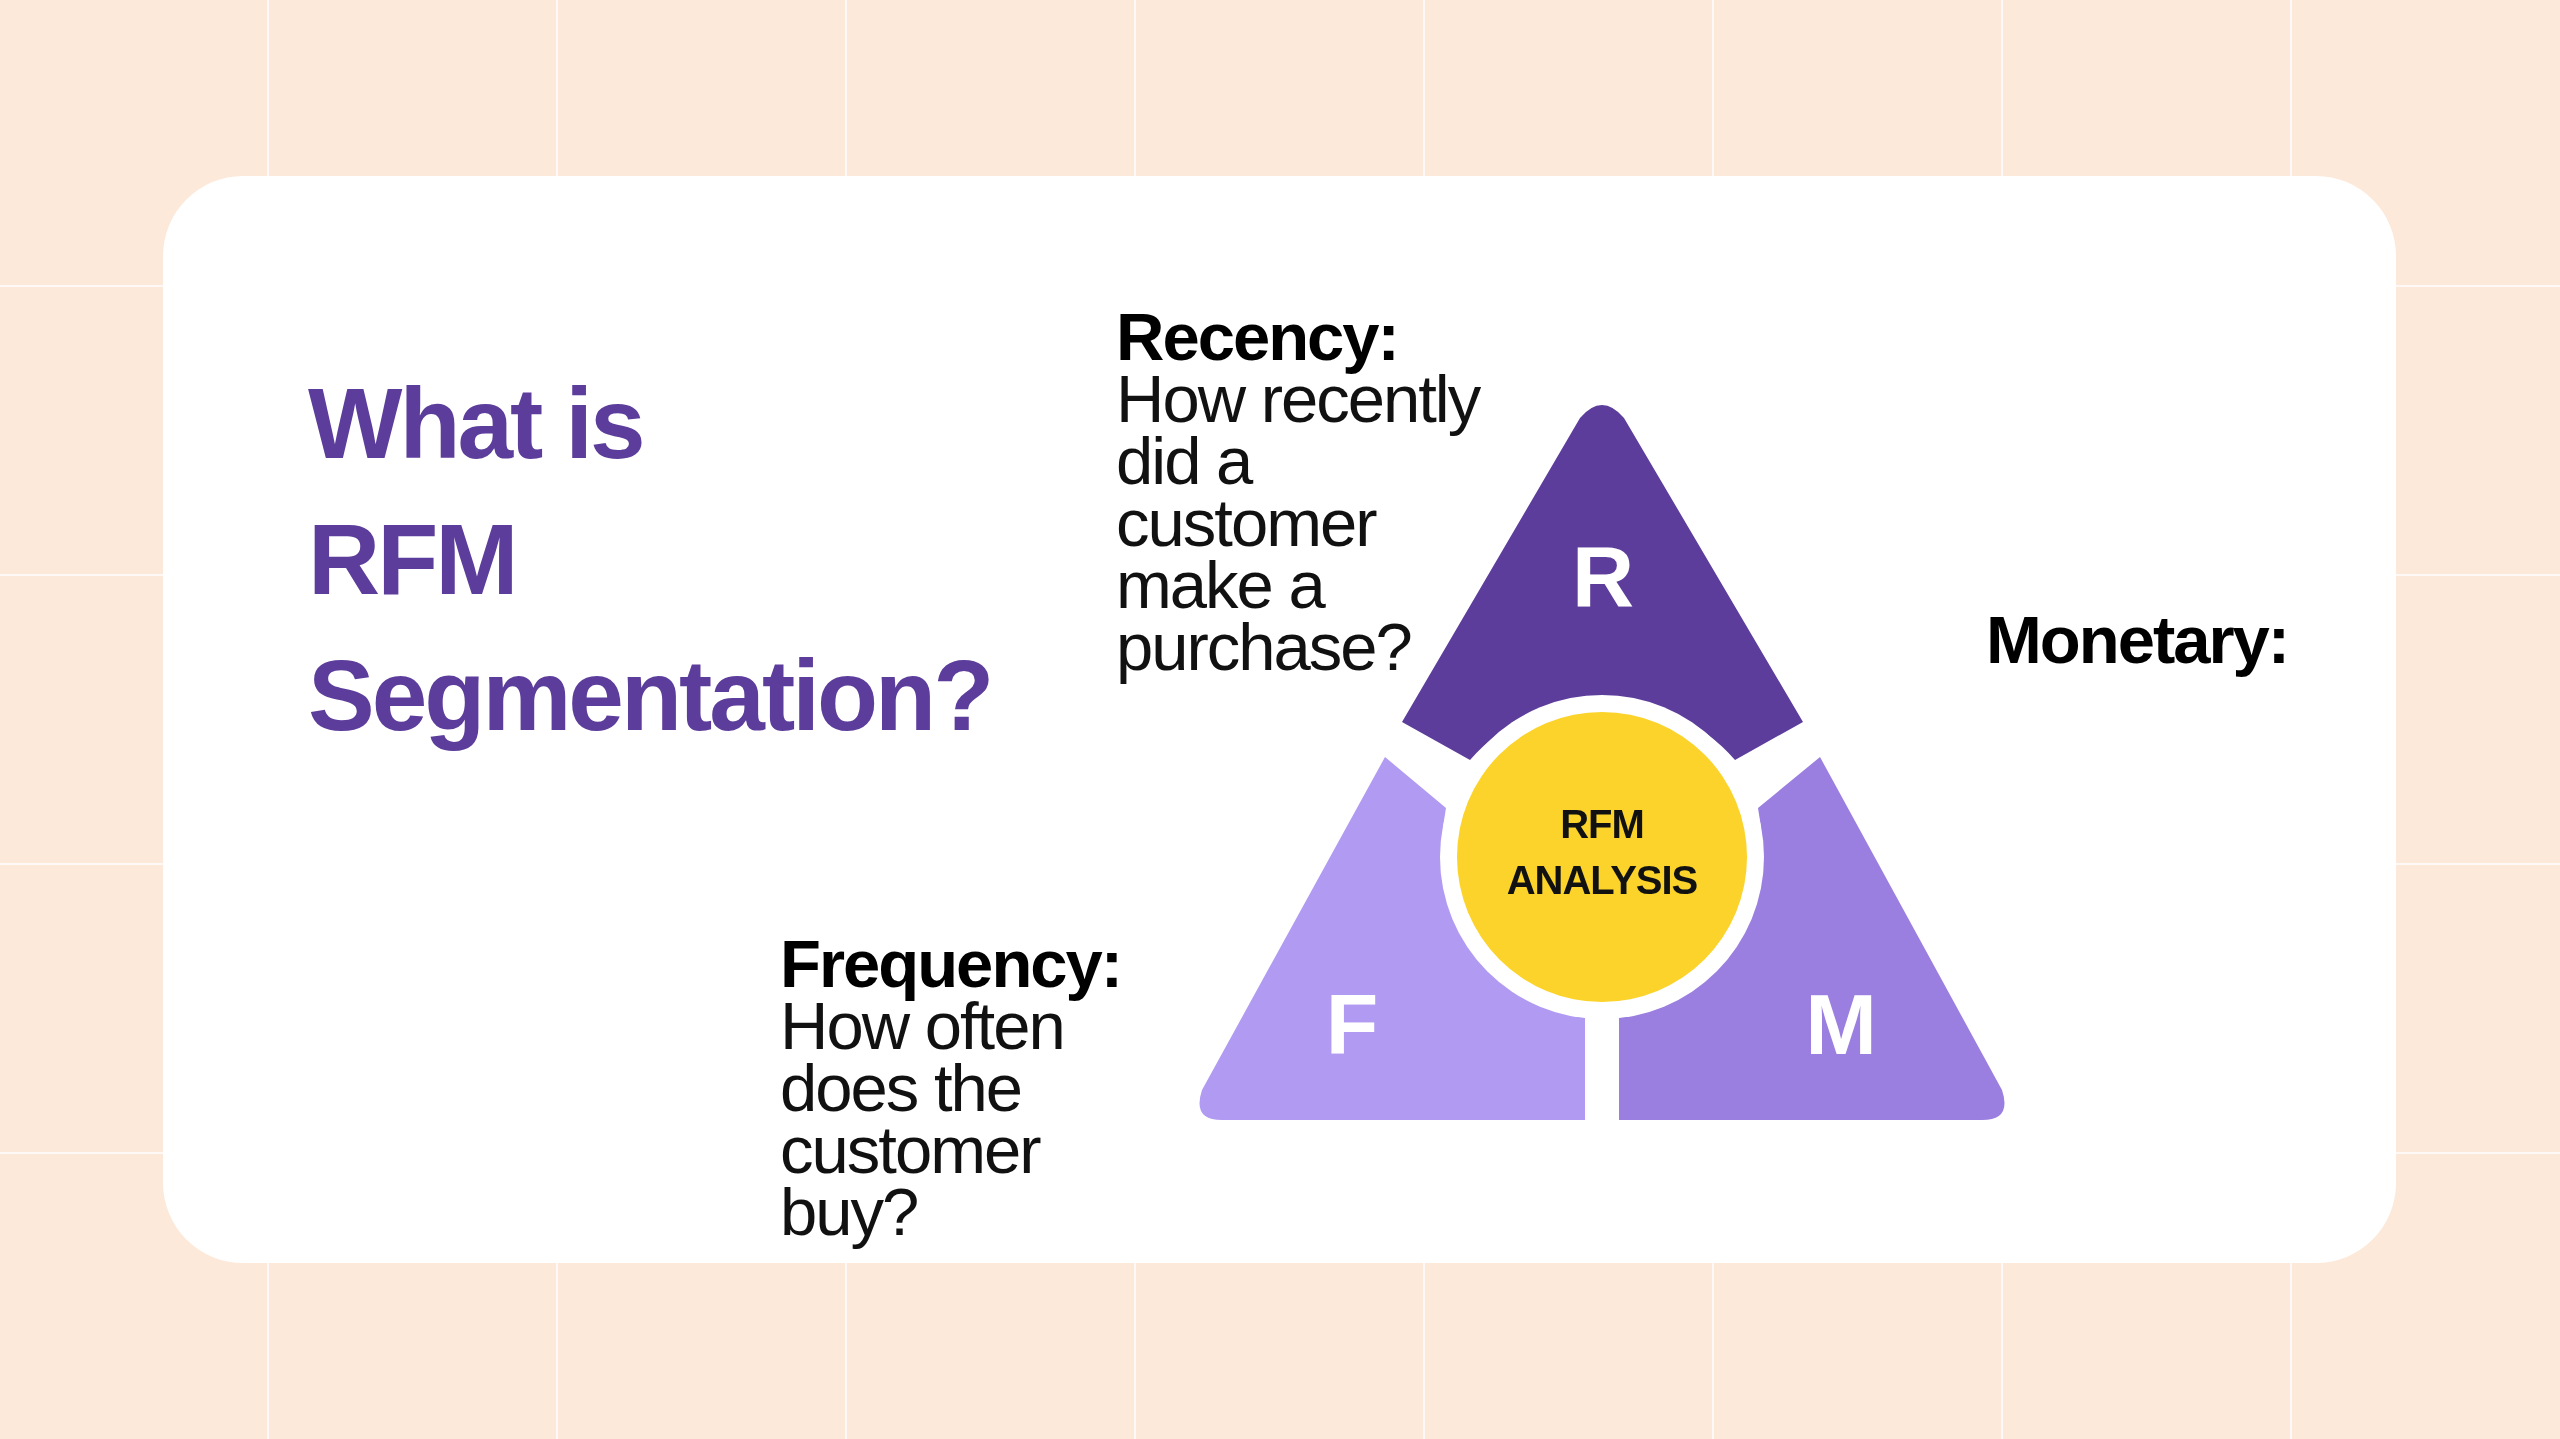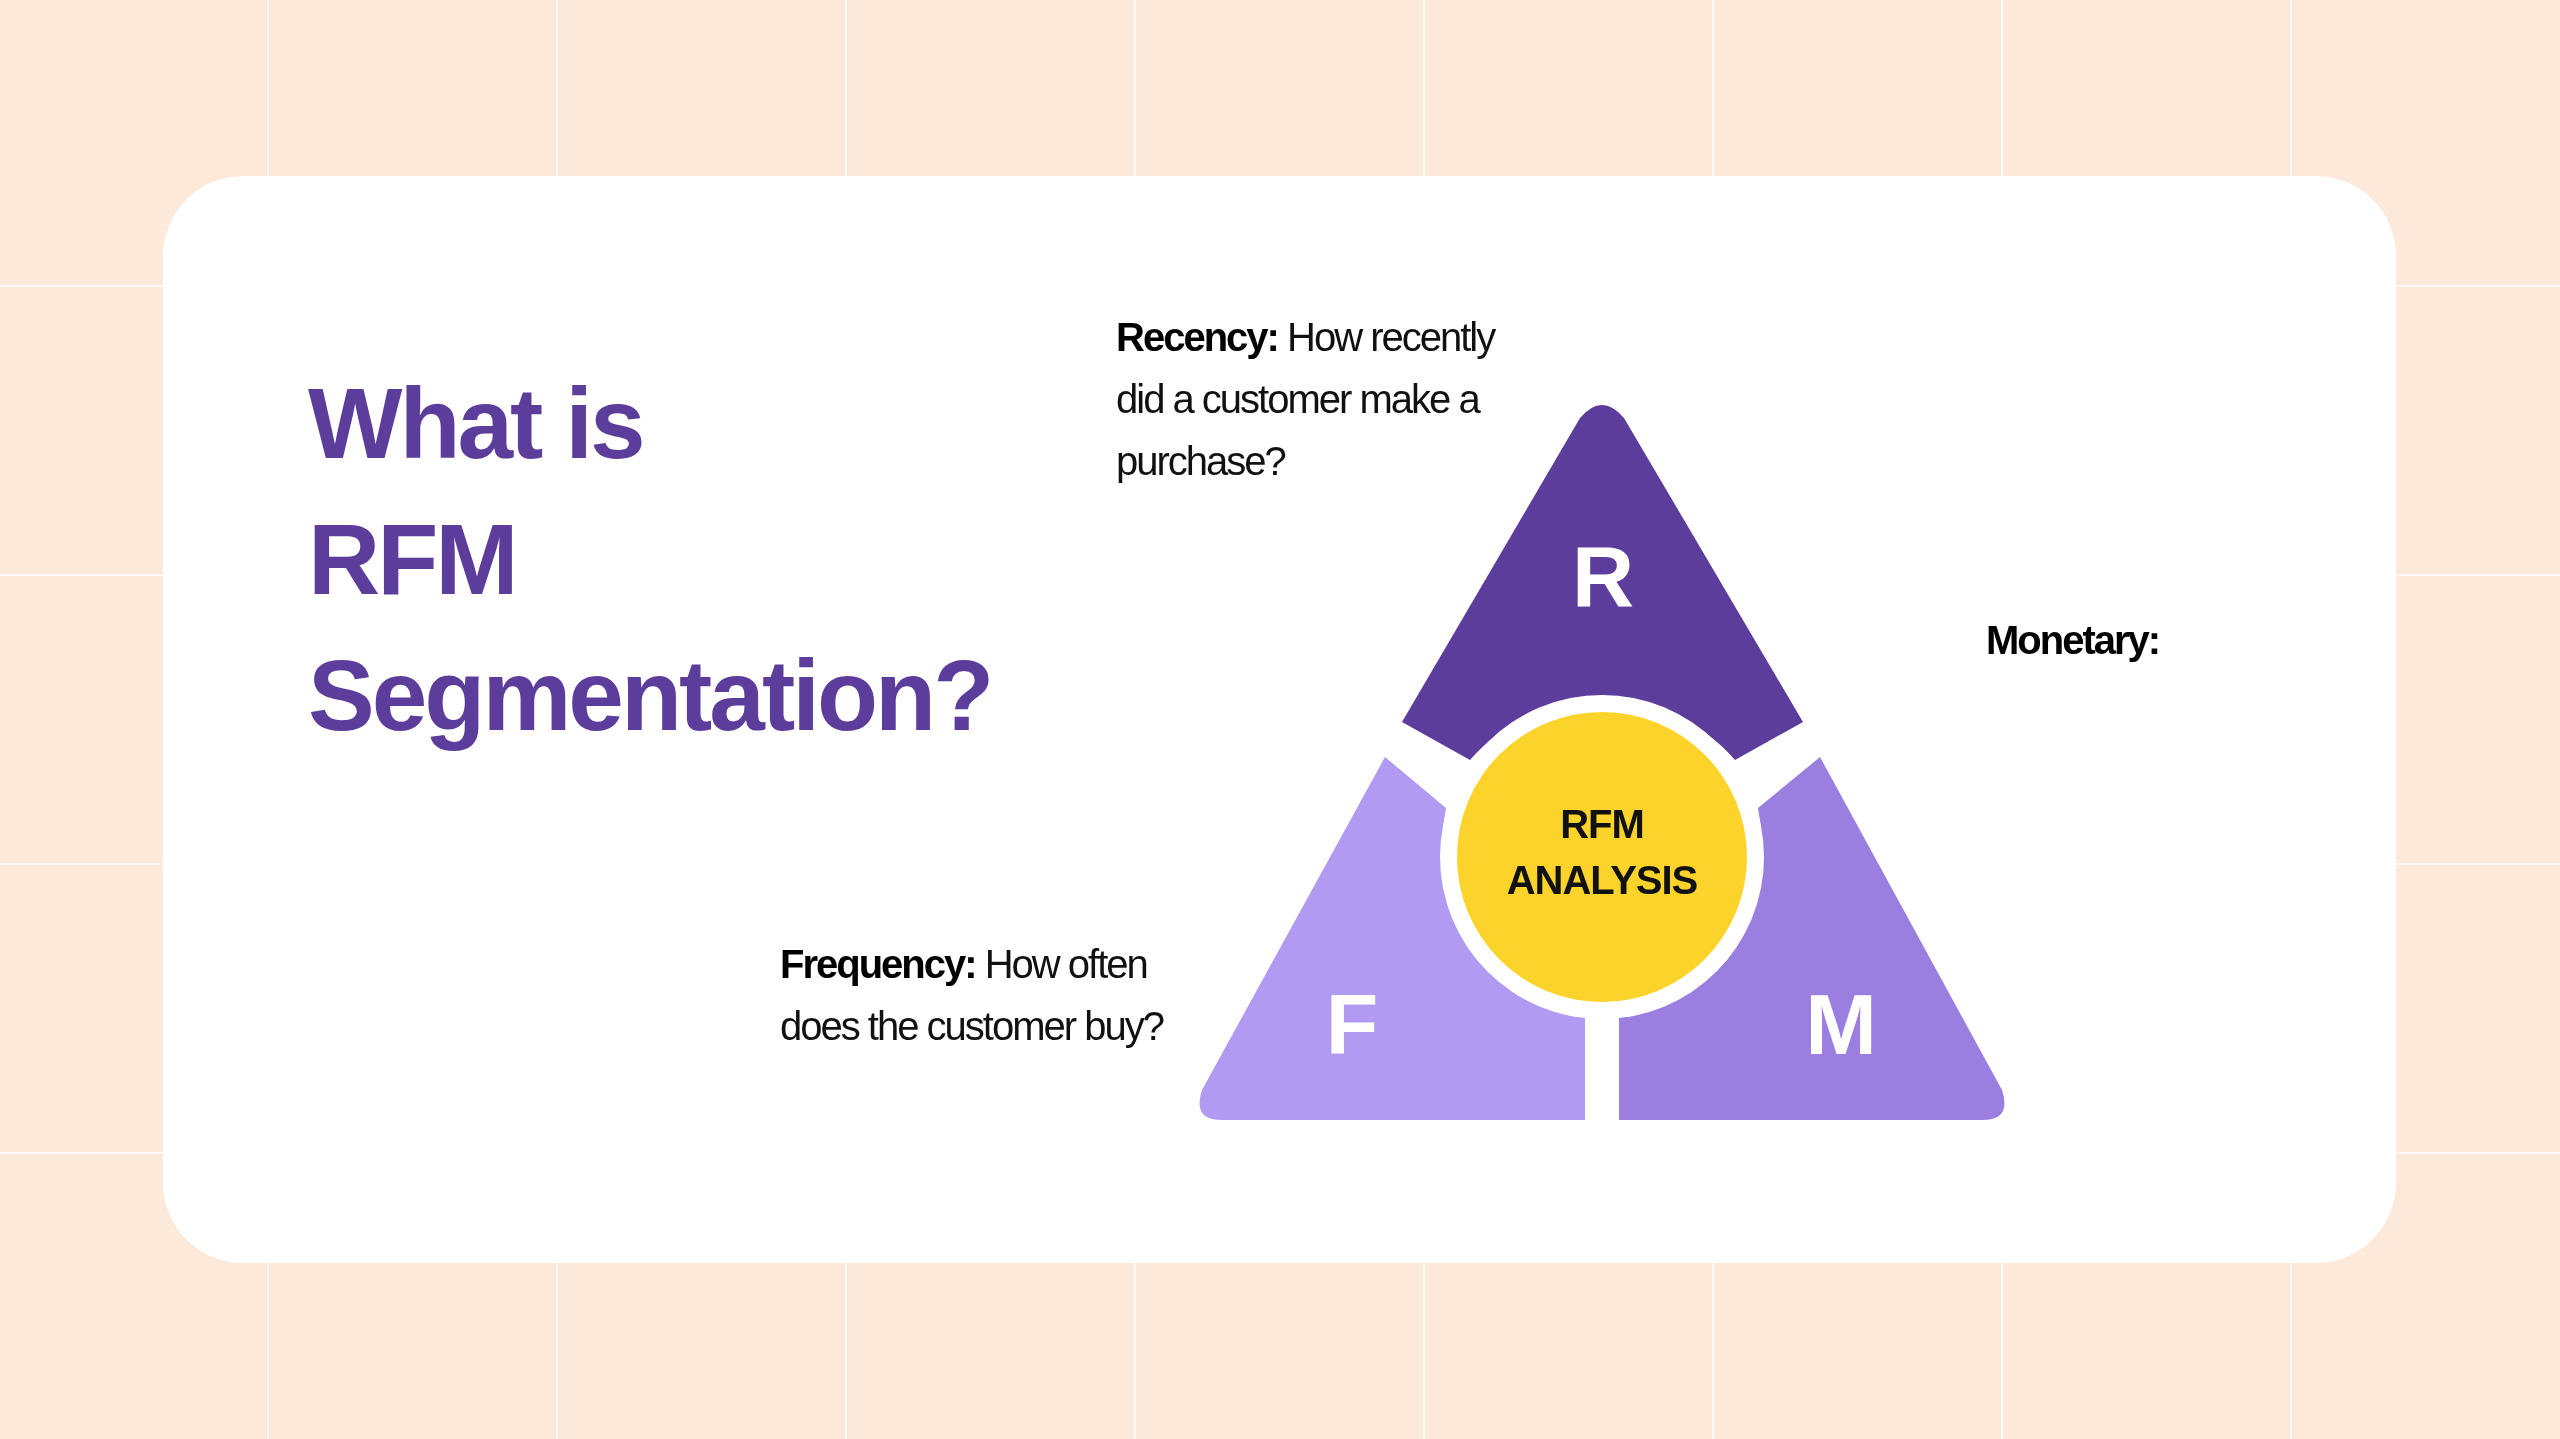--- a/index.html
+++ b/index.html
@@ -3,21 +3,21 @@
 <meta charset="utf-8">
 <style>
   html,body{margin:0;padding:0;}
   body{width:2560px;height:1439px;position:relative;overflow:hidden;background:#fde9da;font-family:"Liberation Sans",sans-serif;}
   .grid{position:absolute;inset:0;
     background-image:linear-gradient(to right, rgba(255,255,255,0.75) 2px, transparent 2px),linear-gradient(to bottom, rgba(255,255,255,0.75) 2px, transparent 2px);
     background-size:289px 289px;background-position:-22px -4px;}
   .card{position:absolute;left:163px;top:176px;width:2233px;height:1087px;background:#ffffff;border-radius:80px;}
   .title{position:absolute;left:308px;top:355px;font-size:100px;line-height:136px;font-weight:bold;color:#5d3d9b;letter-spacing:-3px;margin:0;}
   .title span{display:block;}
-  .desc{position:absolute;font-size:40px;line-height:62px;color:#111;letter-spacing:-2px;}
+  .desc{position:absolute;font-size:67px;line-height:62px;color:#111;letter-spacing:-2px;}
   .desc b{font-weight:bold;color:#000;}
   #recency{left:1116px;top:306px;width:400px;}
   #frequency{left:780px;top:933px;width:400px;}
   #monetary{left:1986px;top:609px;width:340px;}
   svg.diagram{position:absolute;left:0;top:0;}
   .seg-letter{font-family:"Liberation Sans",sans-serif;font-weight:bold;font-size:86px;fill:#fff;text-anchor:middle;}
   .center-label{font-family:"Liberation Sans",sans-serif;font-weight:bold;font-size:40px;fill:#111;text-anchor:middle;letter-spacing:-1px;}
 </style>
 </head>
 <body>

